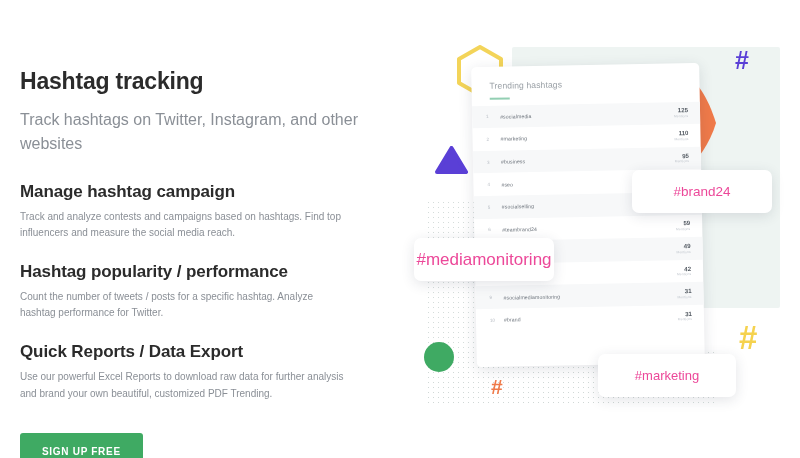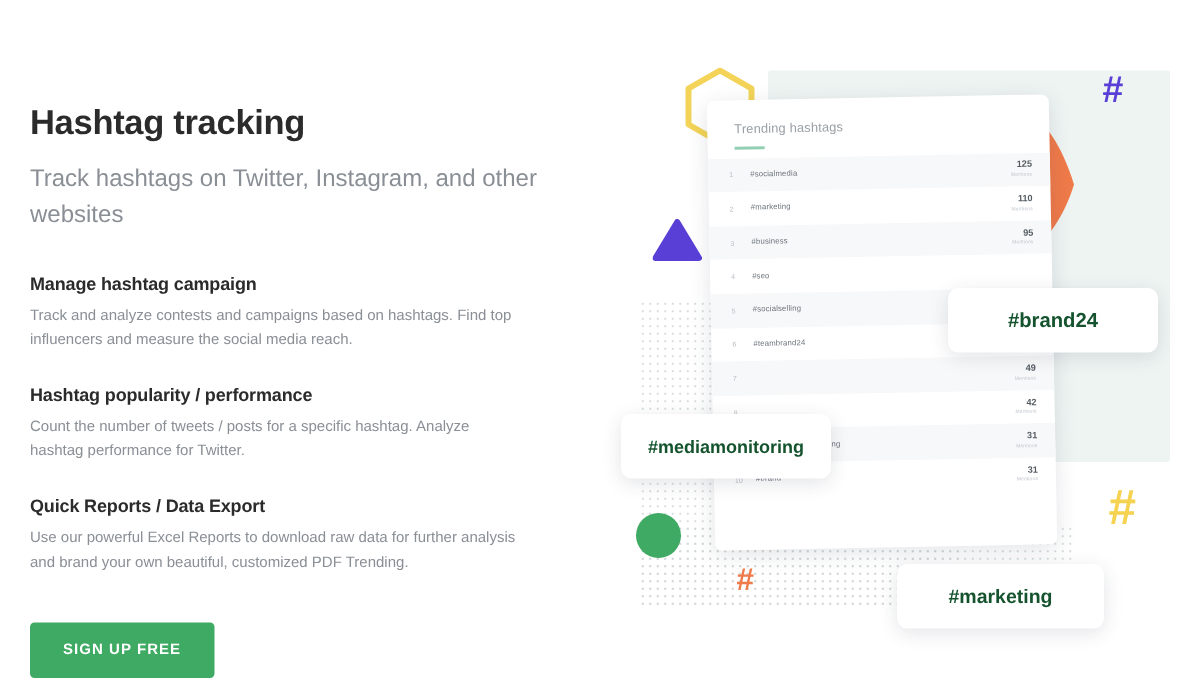--- a/index.html
+++ b/index.html
@@ -40,21 +40,21 @@
   .subhead {
     font-size: 16px;
     color: #8a8f96;
     line-height: 1.5;
     margin-bottom: 26px;
   }
 
   .feature { margin-bottom: 21px; }
 
   .feature-title {
-    font-size: 12px;
+    font-size: 17px;
     font-weight: bold;
     color: #2b2b2b;
     margin-bottom: 7px;
     letter-spacing: -0.1px;
   }
 
   .feature-body {
     font-size: 10px;
     color: #8a8f96;
     line-height: 1.62;
@@ -193,33 +193,32 @@
 
   
   .pill {
     position: absolute;
     background: #ffffff;
     border-radius: 7px;
     box-shadow: 0 3px 13px rgba(40,50,70,0.13);
     display: flex;
     align-items: center;
     justify-content: center;
-    color: #14532d;
-    font-weight: bold;
-    margin-top: 22px;
+    color: #ec4899;
+    font-weight: normal;
   }
   .pill-brand24 {
     left: 228px; top: 152px;
     width: 140px; height: 43px;
     font-size: 13.5px;
   }
   .pill-mediamon {
-    left: 10px; top: 236px;
+    left: 10px; top: 220px;
     width: 140px; height: 43px;
-    font-size: 12px;
+    font-size: 17px;
   }
   .pill-marketing {
     left: 194px; top: 336px;
     width: 138px; height: 43px;
     font-size: 13px;
   }
 
   
   .glyph { position: absolute; font-weight: bold; line-height: 1; }
   .hash-purple { left: 331px; top: 30px; font-size: 25px; color: #5a3fd6; }

